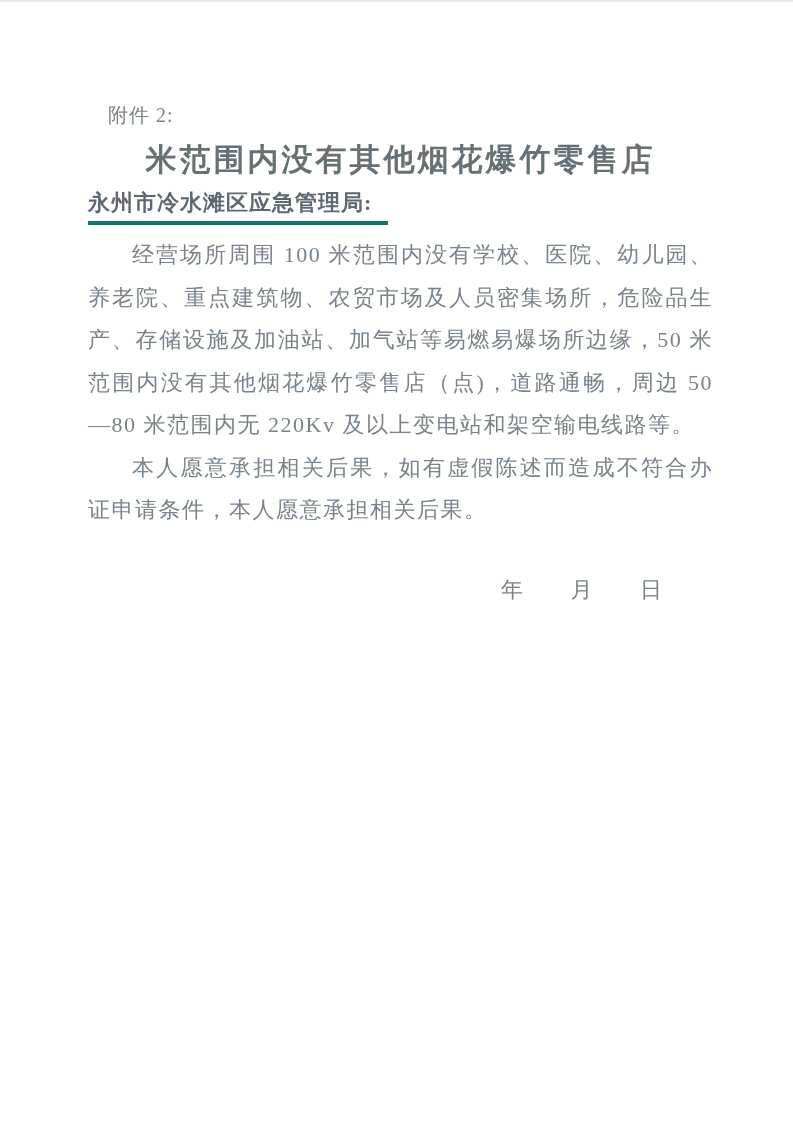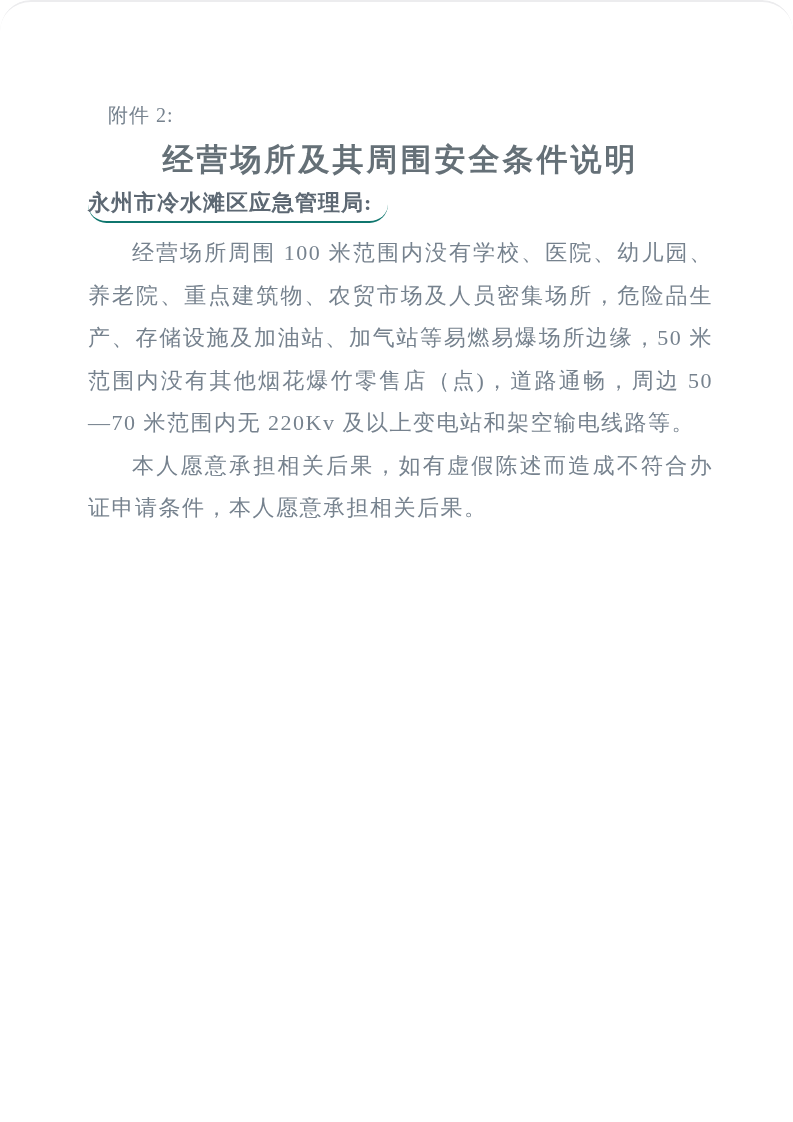--- a/index.html
+++ b/index.html
@@ -1,15 +1,15 @@
 <!DOCTYPE html>
 <html><head>
 <meta charset="utf-8">
 <style>
-  * { margin: 0; padding: 0; box-sizing: border-box; border-radius: 31px; }
+  * { margin: 0; padding: 0; box-sizing: border-box; }
   html, body { background: #ffffff; }
   body {
     width: 793px;
     height: 1122px;
     position: relative;
     font-family: "Liberation Serif", "DejaVu Serif", serif;
     overflow: hidden;
   }
   .page {
     position: absolute;
@@ -42,21 +42,21 @@
   .recipient {
     margin-top: 4px;
     font-size: 22px;
     line-height: 34px;
     font-weight: bold;
     color: #5d6873;
     letter-spacing: 1px;
   }
   .recipient .underlined {
     display: inline-block;
-    border-bottom: 2px solid #0f766e;
+    border-bottom: 4px solid #0f766e;
     padding-right: 16px;
     padding-bottom: 1px;
   }
   .body-text {
     margin-top: 9px;
   }
   .body-text p {
     font-size: 22px;
     line-height: 42.5px;
     color: #76828e;
@@ -83,27 +83,32 @@
   .date-row span:last-child { margin-right: 0; }
 </style>
 </head>
 <body>
 
 <div class="page">
   <div class="content">
 
     <div class="attachment-label">附件 2:</div>
 
-    <div class="doc-title">经营场所及其周围安全条件说明</div>
+    <div class="doc-title">米范围内没有其他烟花爆竹零售店</div>
 
     <div class="recipient">
       <span class="underlined">永州市冷水滩区应急管理局:</span>
     </div>
 
     <div class="body-text">
-      <p>经营场所周围 100 米范围内没有学校、医院、幼儿园、养老院、重点建筑物、农贸市场及人员密集场所，危险品生产、存储设施及加油站、加气站等易燃易爆场所边缘，50 米范围内没有其他烟花爆竹零售店（点)，道路通畅，周边 50—70 米范围内无 220Kv 及以上变电站和架空输电线路等。</p>
+      <p>经营场所周围 100 米范围内没有学校、医院、幼儿园、养老院、重点建筑物、农贸市场及人员密集场所，危险品生产、存储设施及加油站、加气站等易燃易爆场所边缘，50 米范围内没有其他烟花爆竹零售店（点)，道路通畅，周边 50—80 米范围内无 220Kv 及以上变电站和架空输电线路等。</p>
       <p>本人愿意承担相关后果，如有虚假陈述而造成不符合办证申请条件，本人愿意承担相关后果。</p>
     </div>
 
 
+    <div class="date-row">
+      <span>年</span>
+      <span>月</span>
+      <span>日</span>
+    </div>
 
   </div>
 </div>
 
 </body></html>

